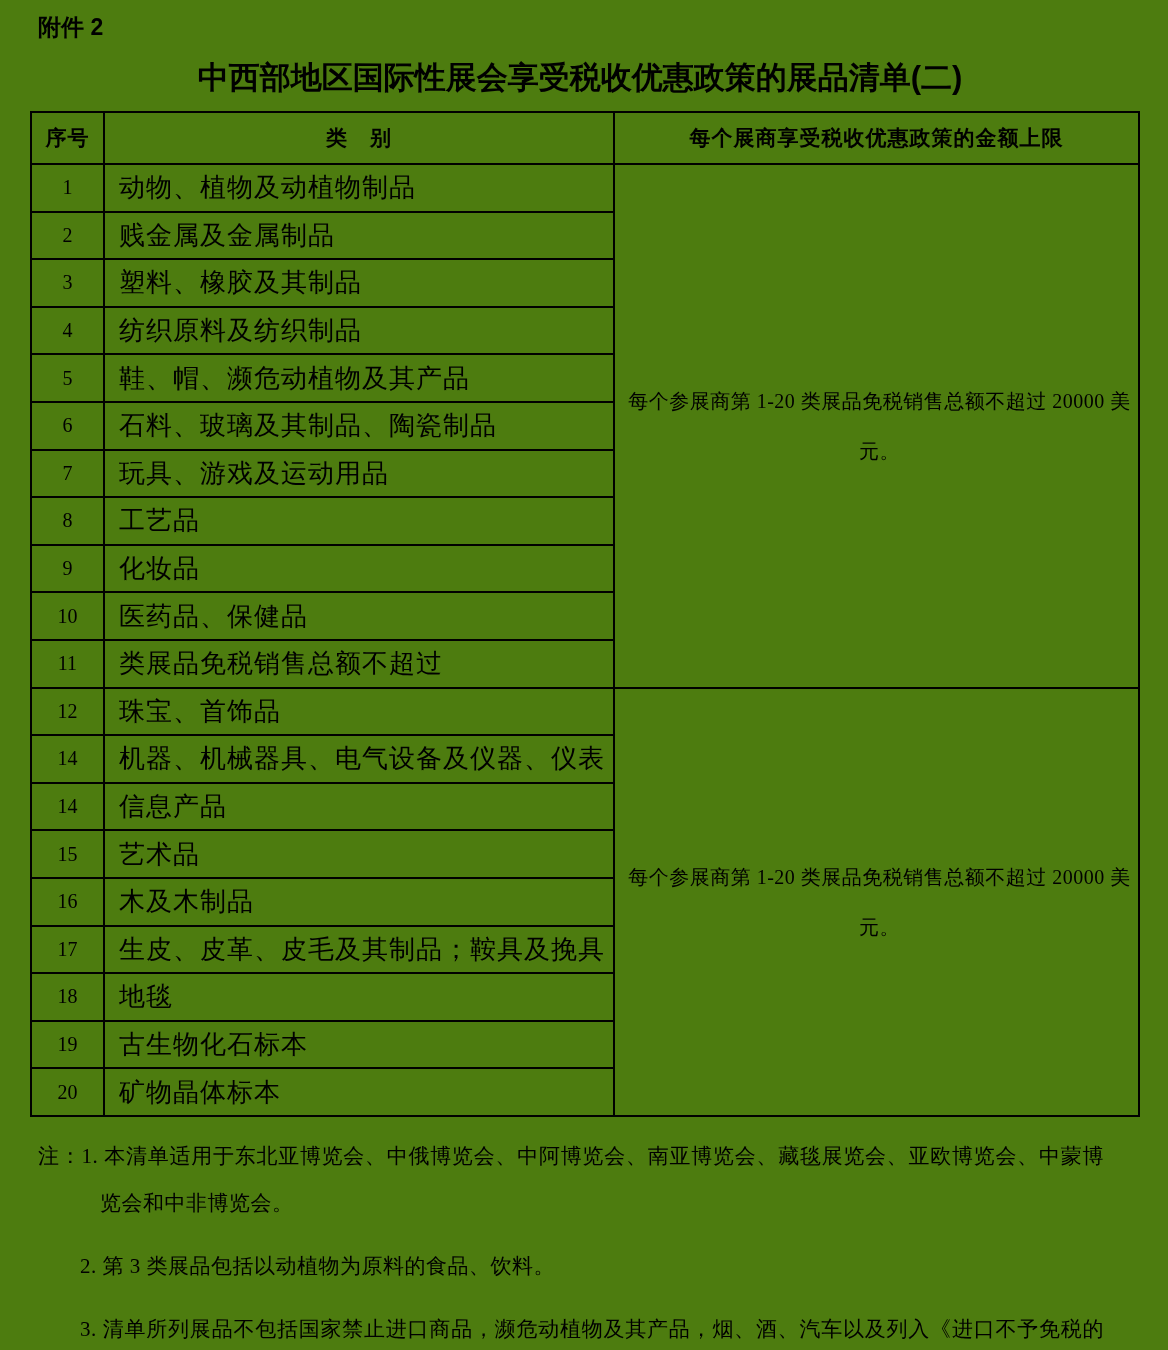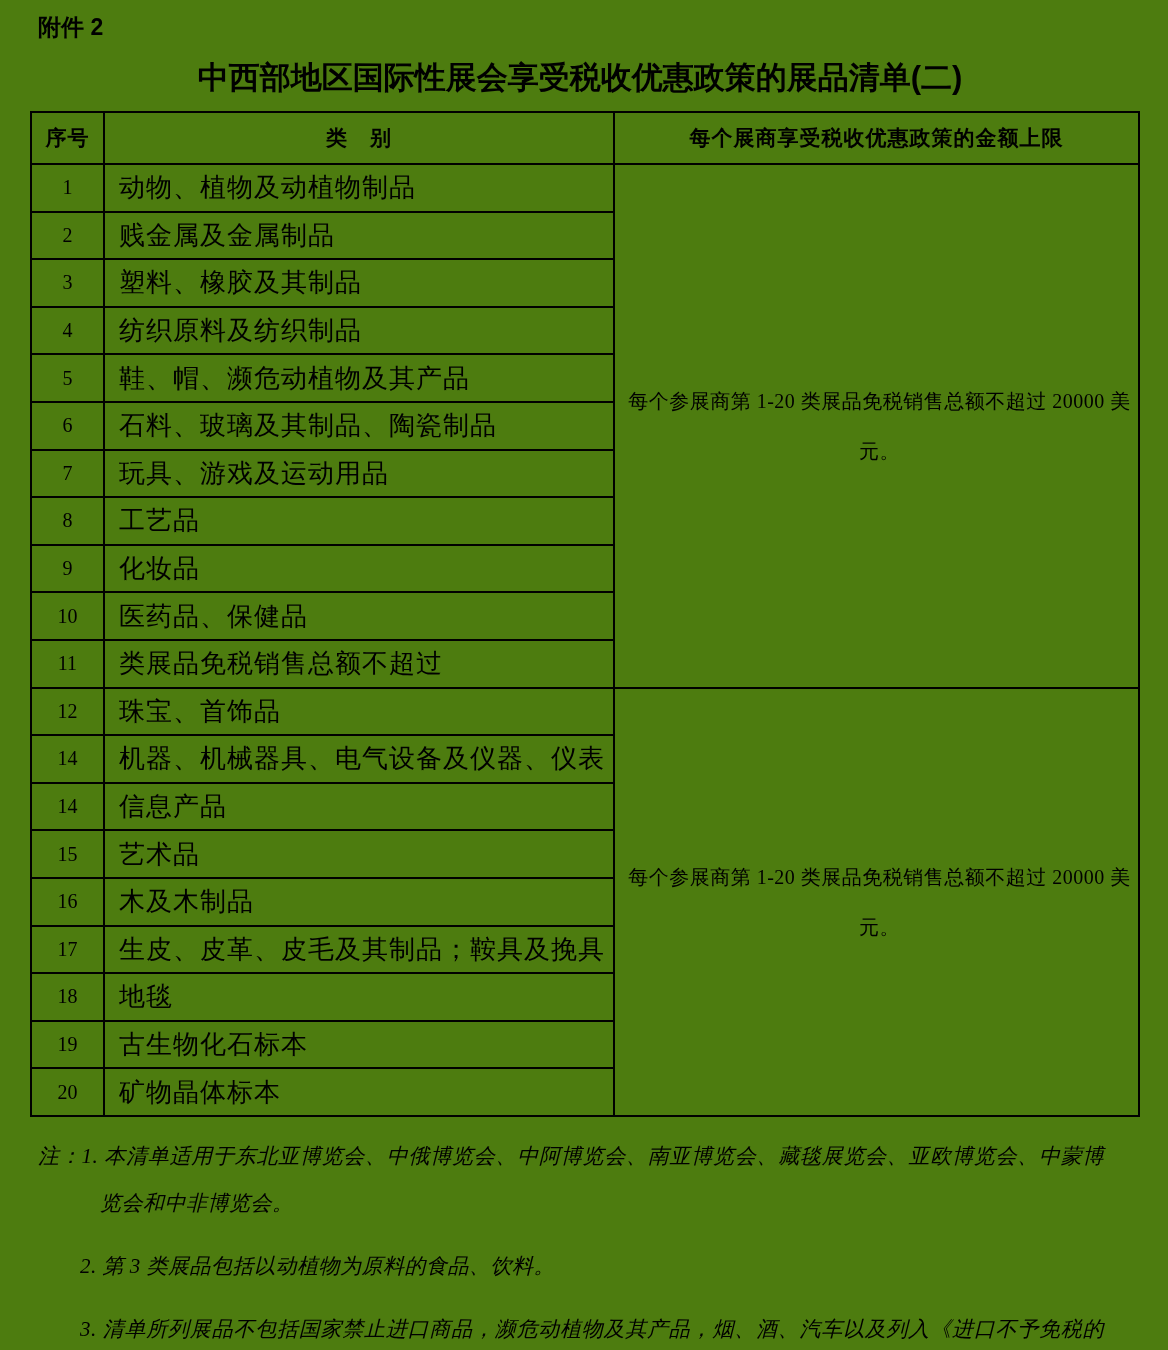--- a/index.html
+++ b/index.html
@@ -71,21 +71,20 @@
   }
   .notes {
     margin: 9px 48px 0 0;
   }
   .note {
     margin: 16px;
     font-size: 21px;
     line-height: 47px;
     letter-spacing: 0.5px;
     text-align: justify;
-    font-style: italic;
   }
   .note-1 { margin-left: 100px; text-indent: -62px; }
   .note-2 { margin-left: 100px; text-indent: -20px; }
   .note-3 { margin-left: 100px; text-indent: -20px; }
 </style>
 </head>
 <body>
 
 <div class="page">
 

